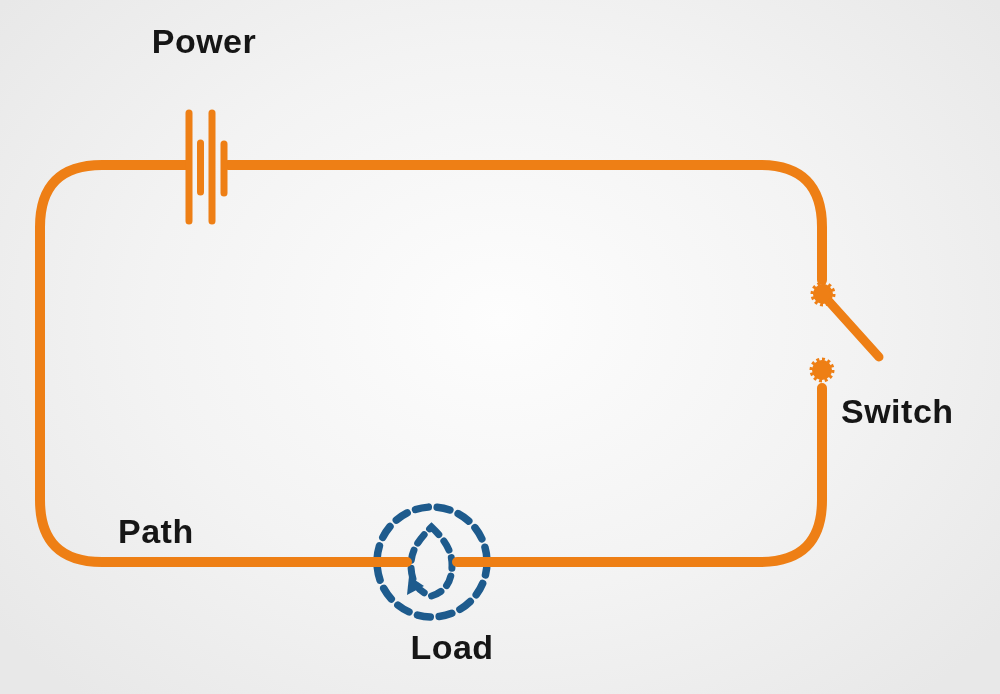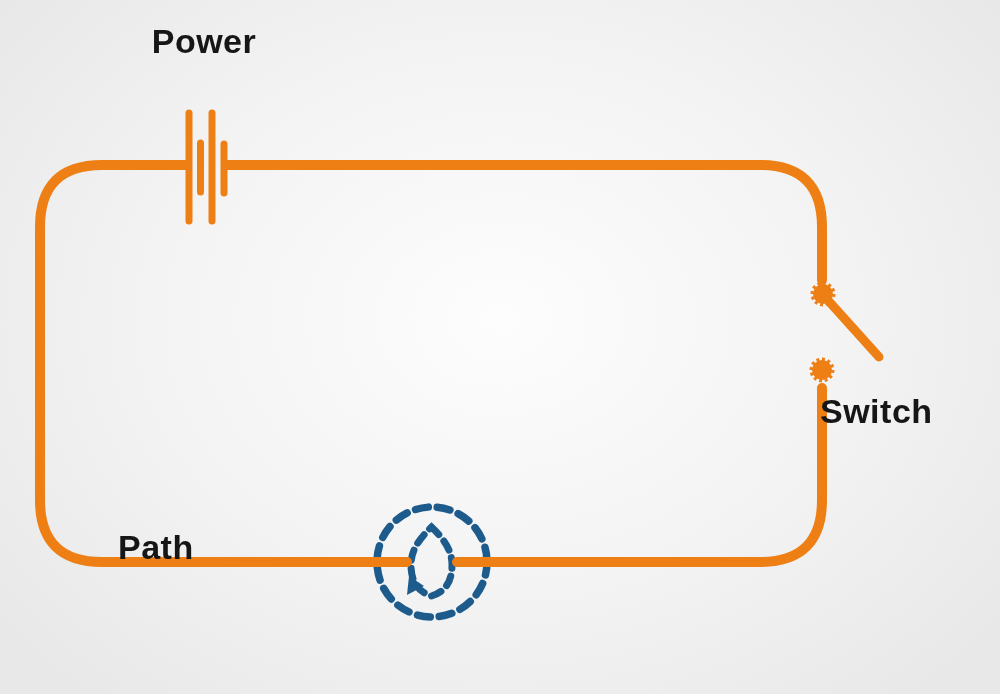--- a/index.html
+++ b/index.html
@@ -79,27 +79,26 @@
     white-space: nowrap;
   }
   .label-power {
     left: 204px;
     top: 22px;
     transform: translateX(-50%);
     text-align: center;
   }
   .label-power span { display: block; }
   .label-switch {
-    left: 820px;
+    left: 841px;
     top: 392px;
   }
   .label-path {
     left: 118px;
     top: 512px;
-    margin-top: 16px;
   }
   .label-load {
     left: 452px;
     top: 628px;
     transform: translateX(-50%);
   }
 </style>
 </head>
 <body>
 
@@ -138,13 +137,14 @@
   </svg>
 
   <div class="label label-power">
     <span>Power</span>
   </div>
 
   <div class="label label-switch">Switch</div>
 
   <div class="label label-path">Path</div>
 
+  <div class="label label-load">Load</div>
 </div>
 
 </body></html>

